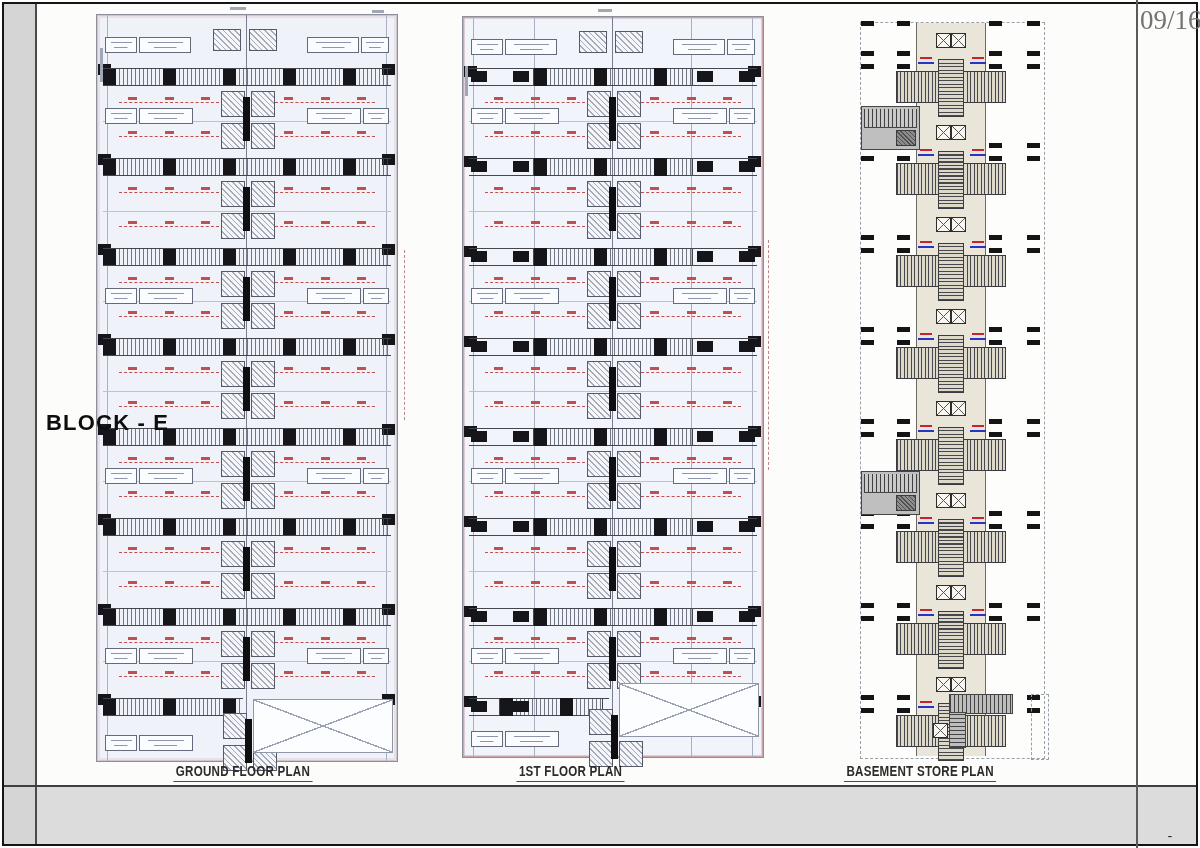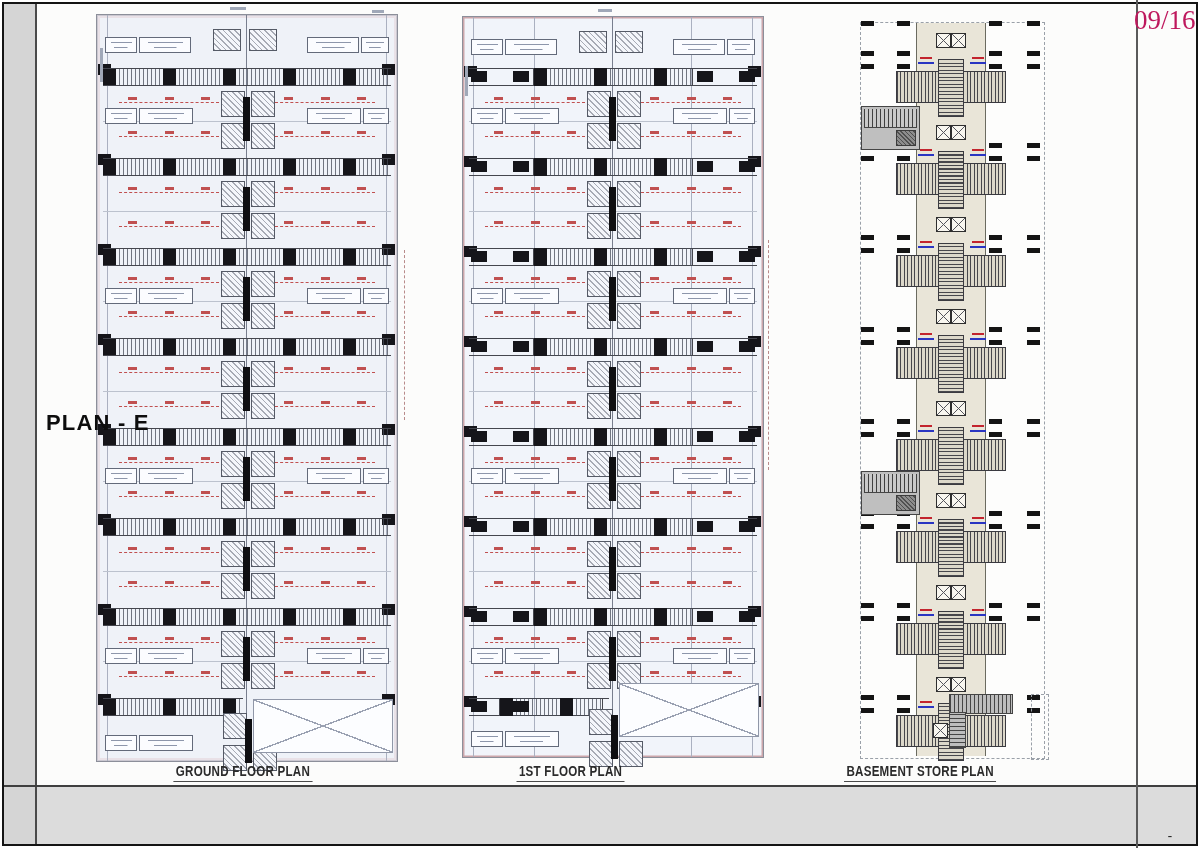--- a/index.html
+++ b/index.html
@@ -94,22 +94,22 @@
      font:700 14.5px "Liberation Sans",sans-serif;color:#2b2b2b;}
   .plan-label span{display:inline-block;transform:scaleX(.8);transform-origin:center;
      border-bottom:1.5px solid #4a4a4a;padding:0 3px 2px;white-space:nowrap;letter-spacing:.3px;}
 
   
   .footer{position:absolute;left:4px;right:4px;bottom:4px;height:57px;background:#dcdcdc;z-index:3;}
   .footer-topline{position:absolute;left:4px;right:4px;bottom:61px;height:2px;background:#3f3f3f;z-index:6;}
   .footer-title{position:absolute;left:46px;top:50%;transform:translateY(-52%);z-index:7;
      font:700 22px "Liberation Sans",sans-serif;letter-spacing:1.2px;color:#0d0d0d;}
   .footer-divider{position:absolute;right:62px;top:0;bottom:0;width:2px;background:#5a5a5a;z-index:7;}
-  .footer-page{position:absolute;right:8px;width:58px;top:5px;text-align:center;z-index:7;
-     font:400 27px "Liberation Serif",serif;color:#be185d;}
+  .footer-page{position:absolute;right:2px;width:58px;top:5px;text-align:center;z-index:7;
+     font:400 27px "Liberation Serif",serif;color:#737373;}
   .footer-tick{position:absolute;right:28px;bottom:4px;z-index:7;font:700 13px "Liberation Serif",serif;color:#222;}
 </style>
 </head>
 <body>
 
 <div id="app">
   <div class="page-frame"></div>
   <div class="left-strip"></div>
 
   <section class="plan gf" id="plan-ground" style="left:96px;top:14px;width:300px;height:746px;">
@@ -515,21 +515,21 @@
   </div>
   <div class="plan-label" style="left:498px;width:145px;">
     <span>1ST FLOOR PLAN</span>
   </div>
   <div class="plan-label" style="left:843px;width:155px;">
     <span>BASEMENT STORE PLAN</span>
   </div>
 
   <div class="footer"></div>
   <div class="footer-topline"></div>
-  <div class="footer-title">PLAN - E</div>
+  <div class="footer-title">BLOCK - E</div>
   <div class="footer-divider"></div>
   <div class="footer-page">09/16</div>
   <div class="footer-tick">-</div>
 <div class="micro" style="left: 230px; top: 7px; width: 16px; height: 3px;"></div>
     <div class="micro" style="left: 372px; top: 10px; width: 12px; height: 3px;"></div>
     <div class="micro" style="left: 598px; top: 9px; width: 14px; height: 3px;"></div>
     <div class="micro" style="left: 100px; top: 48px; width: 3px; height: 34px;"></div>
     <div class="micro" style="left: 465px; top: 66px; width: 3px; height: 30px;"></div>
     <div class="vdim" style="left: 404px; top: 250px; height: 170px;"></div>
     <div class="vdim" style="left: 768px; top: 240px; height: 230px;"></div>

